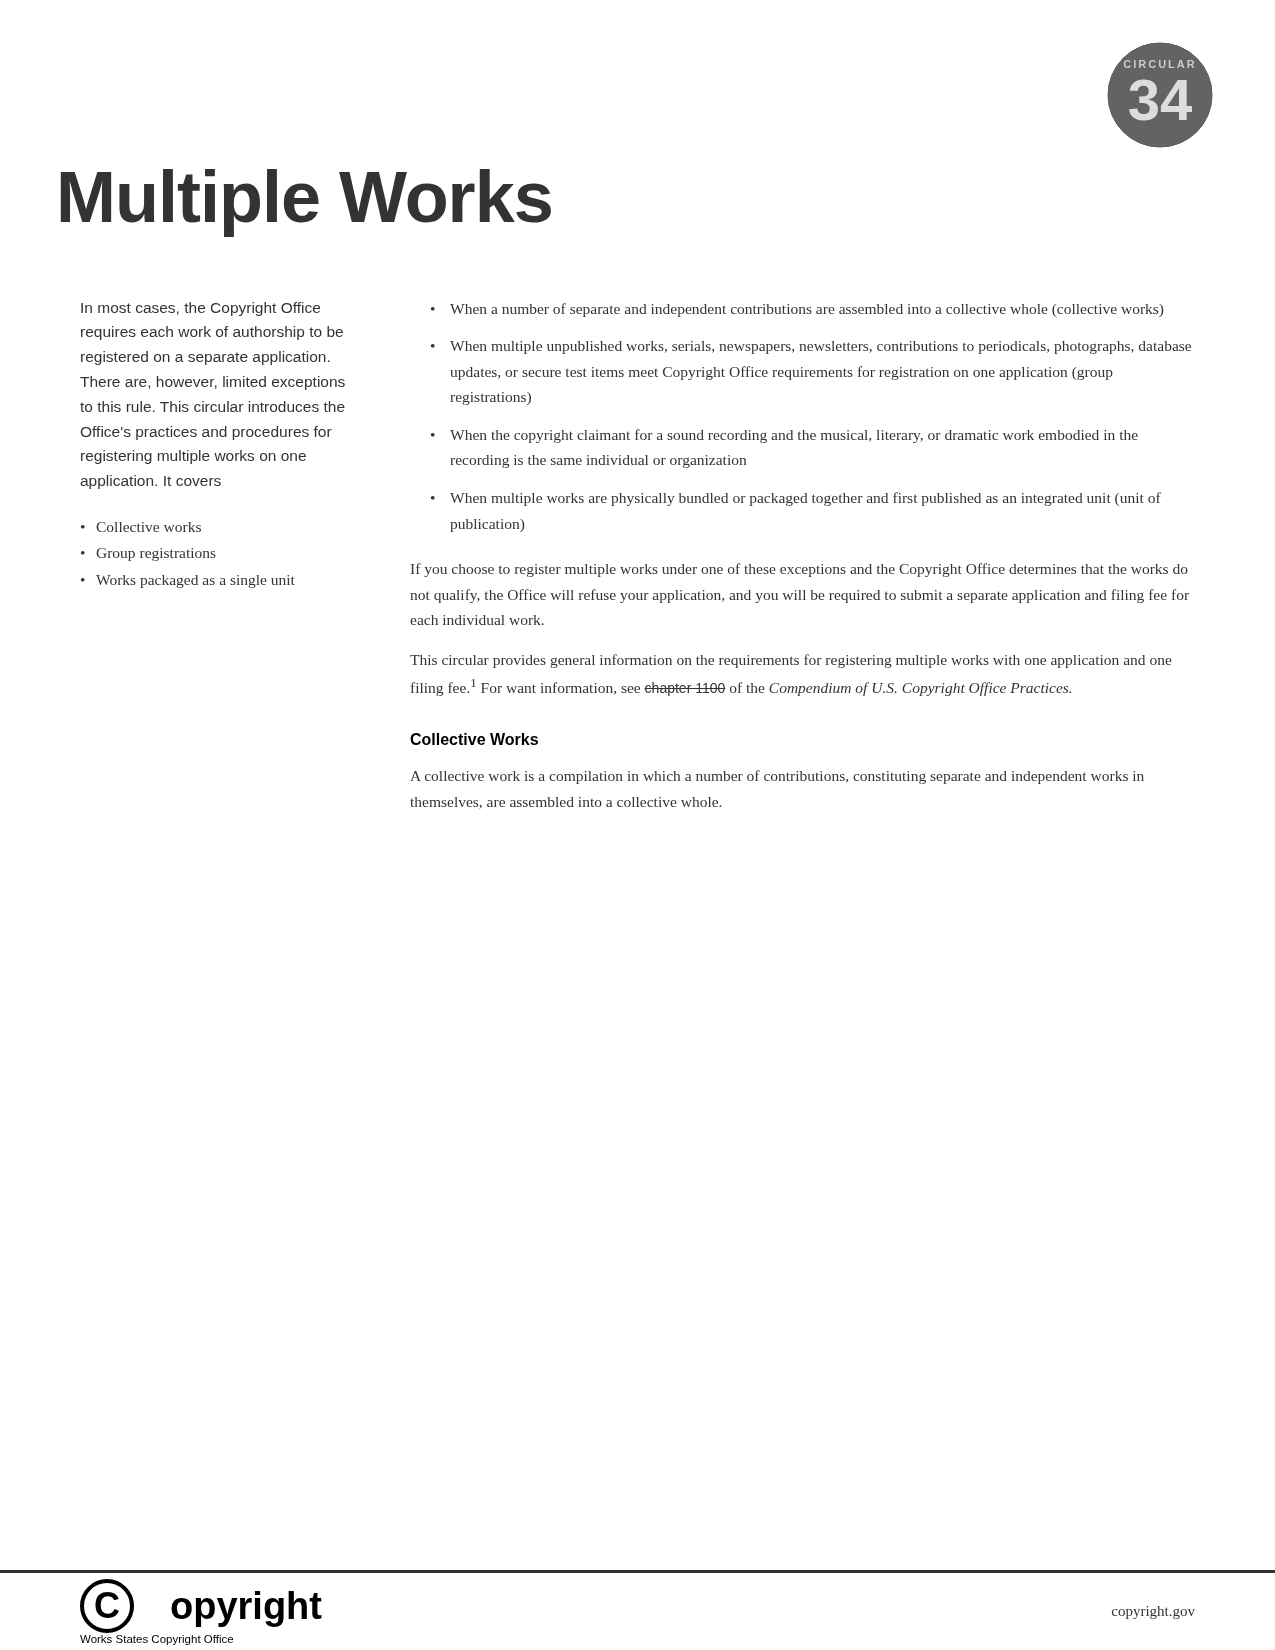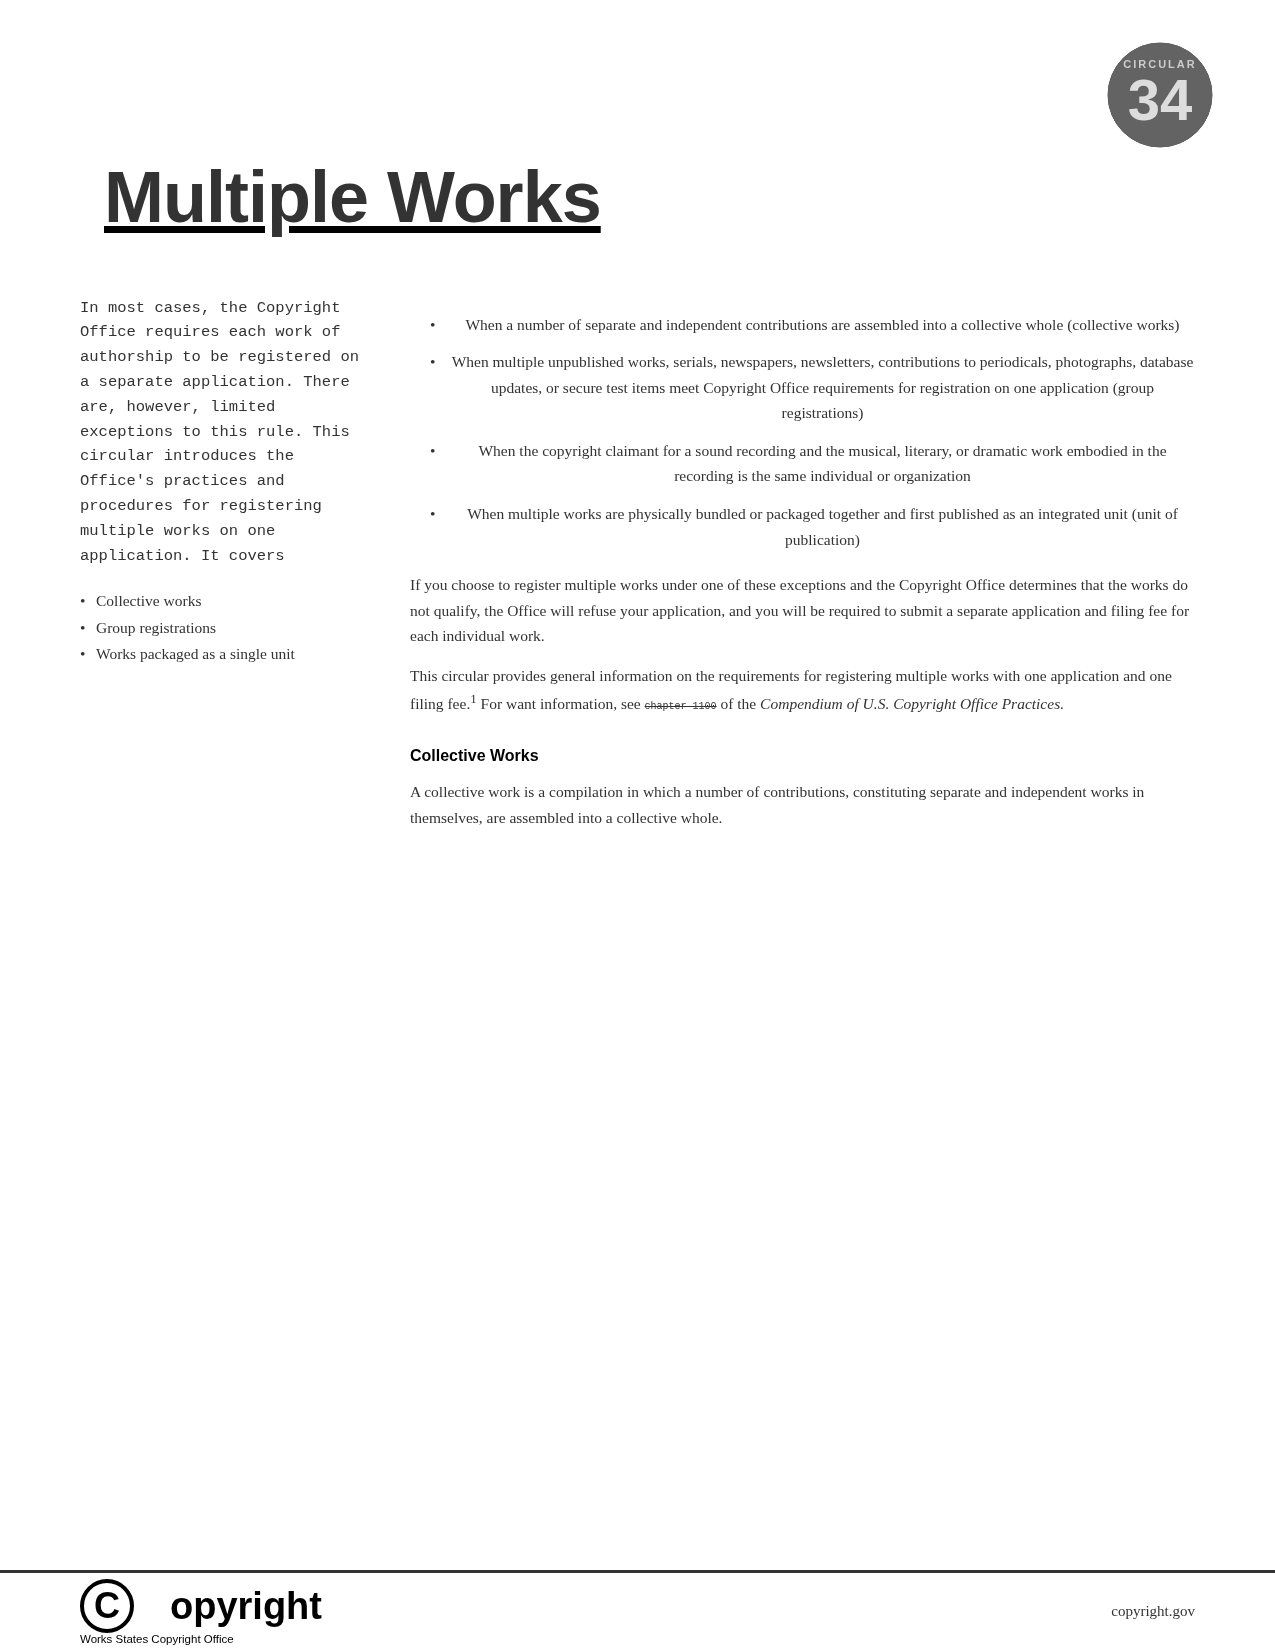--- a/index.html
+++ b/index.html
@@ -33,22 +33,21 @@
       height: 110px;
     }
 
     .circular-badge svg {
       width: 110px;
       height: 110px;
     }
 
     
     .title-section {
-      padding: 160px 80px 40px 104px;
-      text-decoration: underline;
+      padding: 160px 80px 40px 56px;
     }
 
     .main-title {
       font-family: 'Arial Black', 'Arial Bold', Arial, sans-serif;
       font-size: 72px;
       font-weight: 900;
       color: #333333;
       letter-spacing: -1px;
       line-height: 1.05;
     }
@@ -64,21 +63,21 @@
       width: 280px;
       flex-shrink: 0;
     }
 
     .right-column {
       flex: 1;
     }
 
     
     .left-intro {
-      font-family: Liberation Mono, monospace;
+      font-family: Liberation Sans, sans-serif;
       font-size: 15.5px;
       line-height: 1.6;
       color: #333;
       margin-bottom: 20px;
     }
 
     .left-list {
       list-style: none;
       padding: 0;
       margin: 0;
@@ -105,22 +104,21 @@
       font-family: Georgia, serif;
       font-size: 15.5px;
       line-height: 1.65;
       color: #333;
       margin-bottom: 16px;
     }
 
     .right-list {
       list-style: none;
       padding: 0;
-      margin: 16px 0 20px 20px;
-      text-align: center;
+      margin: 0 0 20px 20px;
     }
 
     .right-list li {
       font-family: Georgia, serif;
       font-size: 15.5px;
       line-height: 1.65;
       color: #333;
       padding-left: 20px;
       position: relative;
       margin-bottom: 12px;
@@ -136,22 +134,22 @@
     .right-body {
       font-family: Georgia, serif;
       font-size: 15.5px;
       line-height: 1.65;
       color: #333;
       margin-bottom: 14px;
     }
 
     .right-body .strike {
       text-decoration: line-through;
-      font-family: Liberation Mono, monospace;
-      font-size: 10px;
+      font-family: Liberation Sans, sans-serif;
+      font-size: 14px;
     }
 
     .right-body em {
       font-style: italic;
     }
 
     
     .section-heading {
       font-family: Arial, sans-serif;
       font-size: 16px;

